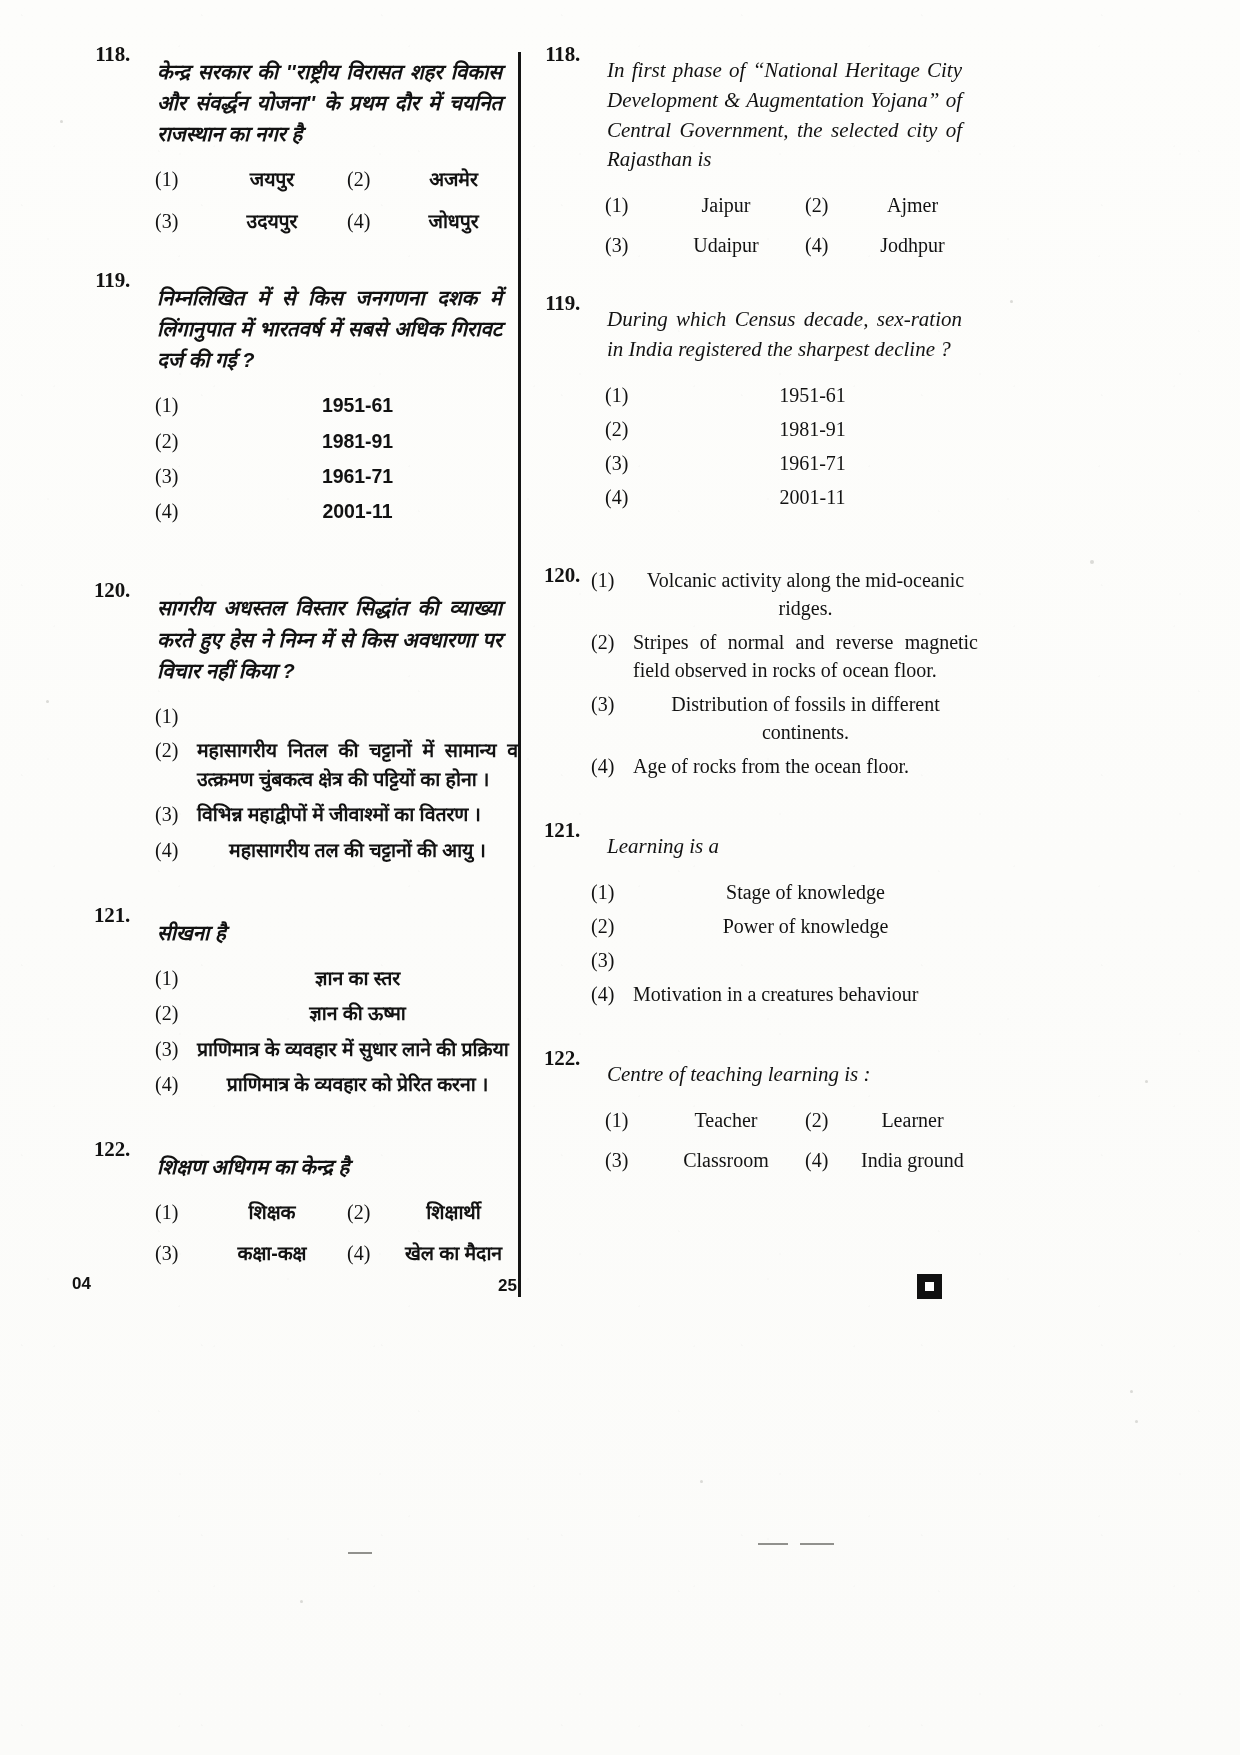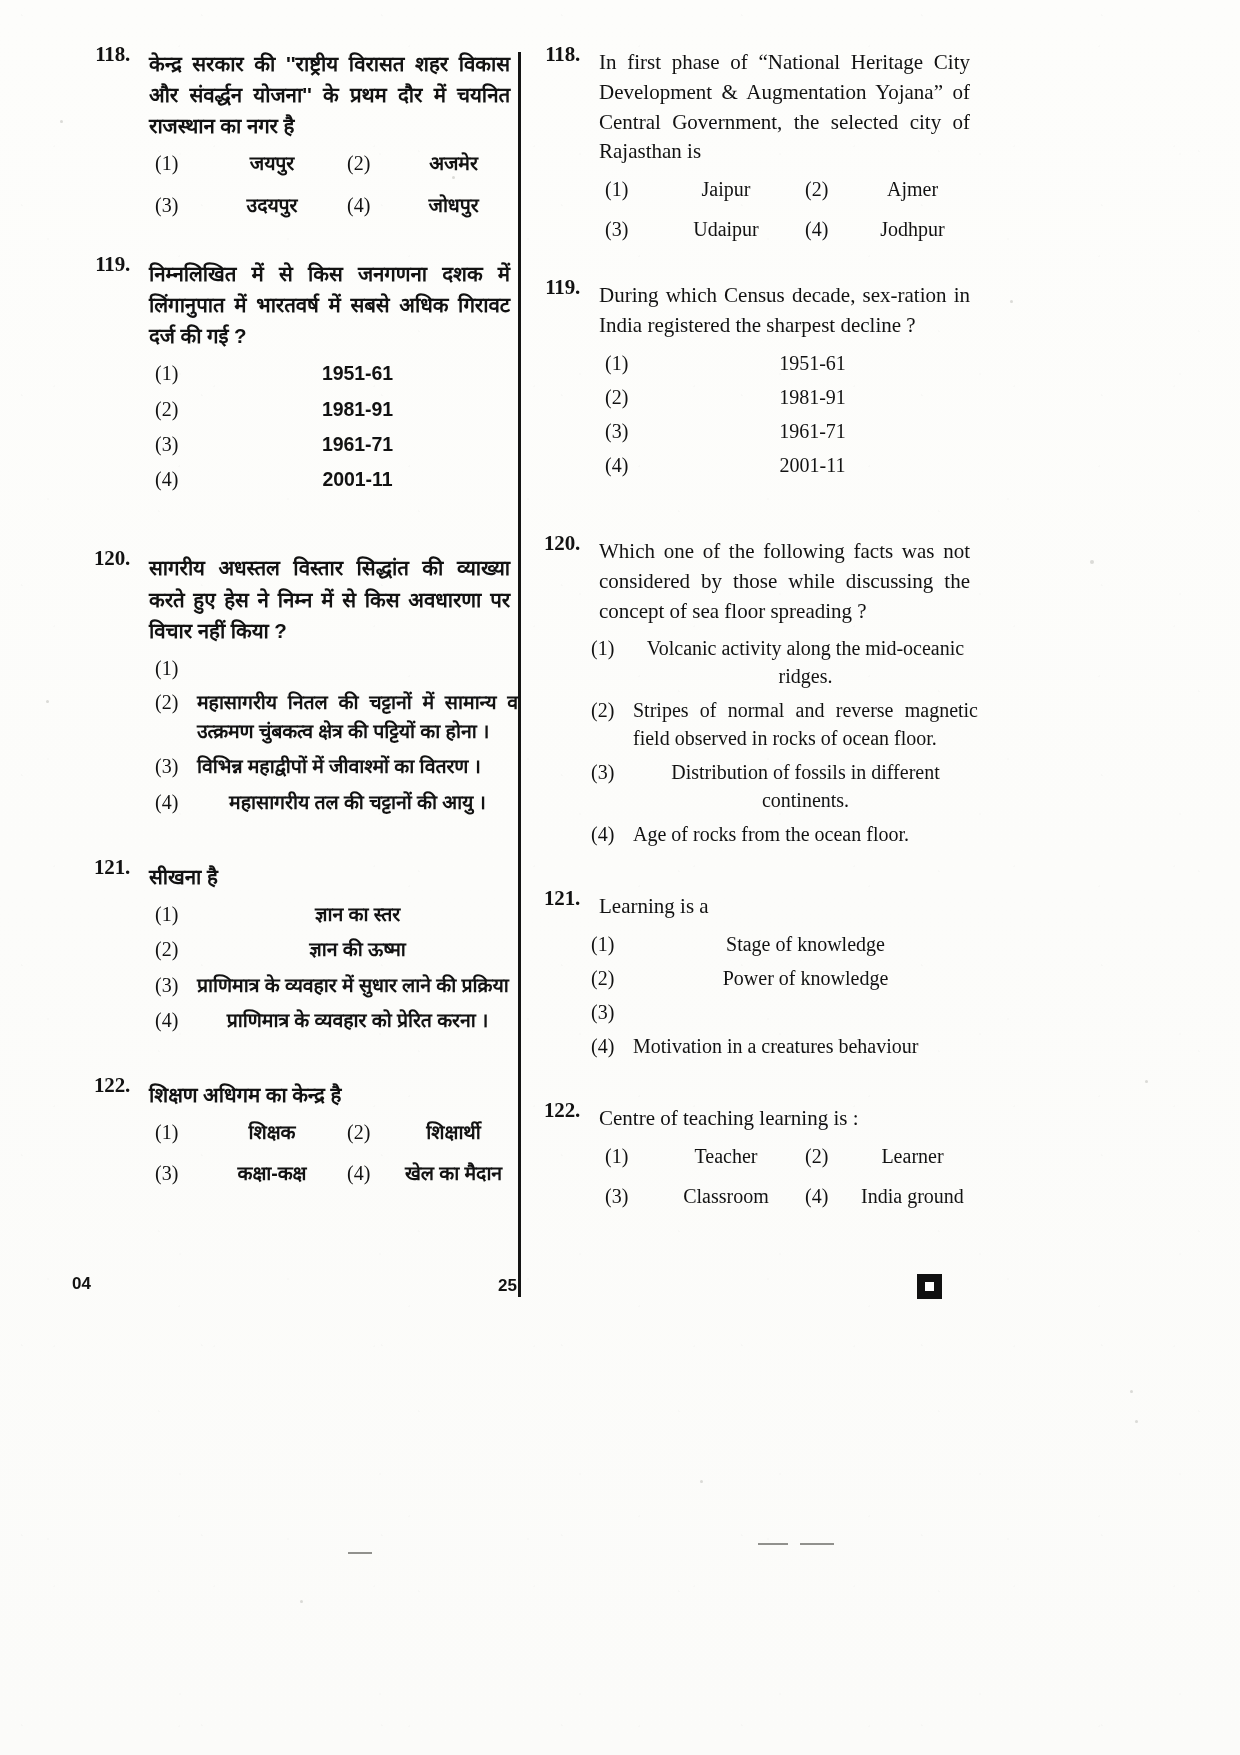--- a/index.html
+++ b/index.html
@@ -78,21 +78,22 @@
     flex: none;
     letter-spacing: -0.2px;
   }
   .q-body { flex: 1 1 auto; }
 
   .q-stem {
     font-size: 21px;
     line-height: 1.42;
     text-align: justify;
     text-justify: inter-word;
-    margin: 8px;
+    margin: 16px;
+    font-style: italic;
   }
   .hi .q-stem, .hi .opt-text {
     font-family: "Liberation Sans", "DejaVu Sans", sans-serif;
     font-weight: 600;
     letter-spacing: -0.1px;
   }
   .hi .q-stem { font-size: 20.5px; line-height: 1.52; }
 
   
   .opts { margin-top: 5px; }
@@ -383,21 +384,20 @@
           </div>
         </div>
       </div>
     </div>
 
     <div class="gap-lg"></div>
 
     <div class="q">
       <div class="q-num">120.</div>
       <div class="q-body">
-        <p class="q-stem">Which one of the following facts was not considered by those while discussing the concept of sea floor spreading ?</p>
         <div class="opts">
           <div class="opt">
             <span class="opt-num">(1)</span>
             <span class="opt-text nojust">Volcanic activity along the mid-oceanic ridges.</span>
           </div>
           <div class="opt">
             <span class="opt-num">(2)</span>
             <span class="opt-text">Stripes of normal and reverse magnetic field observed in rocks of ocean floor.</span>
           </div>
           <div class="opt">

